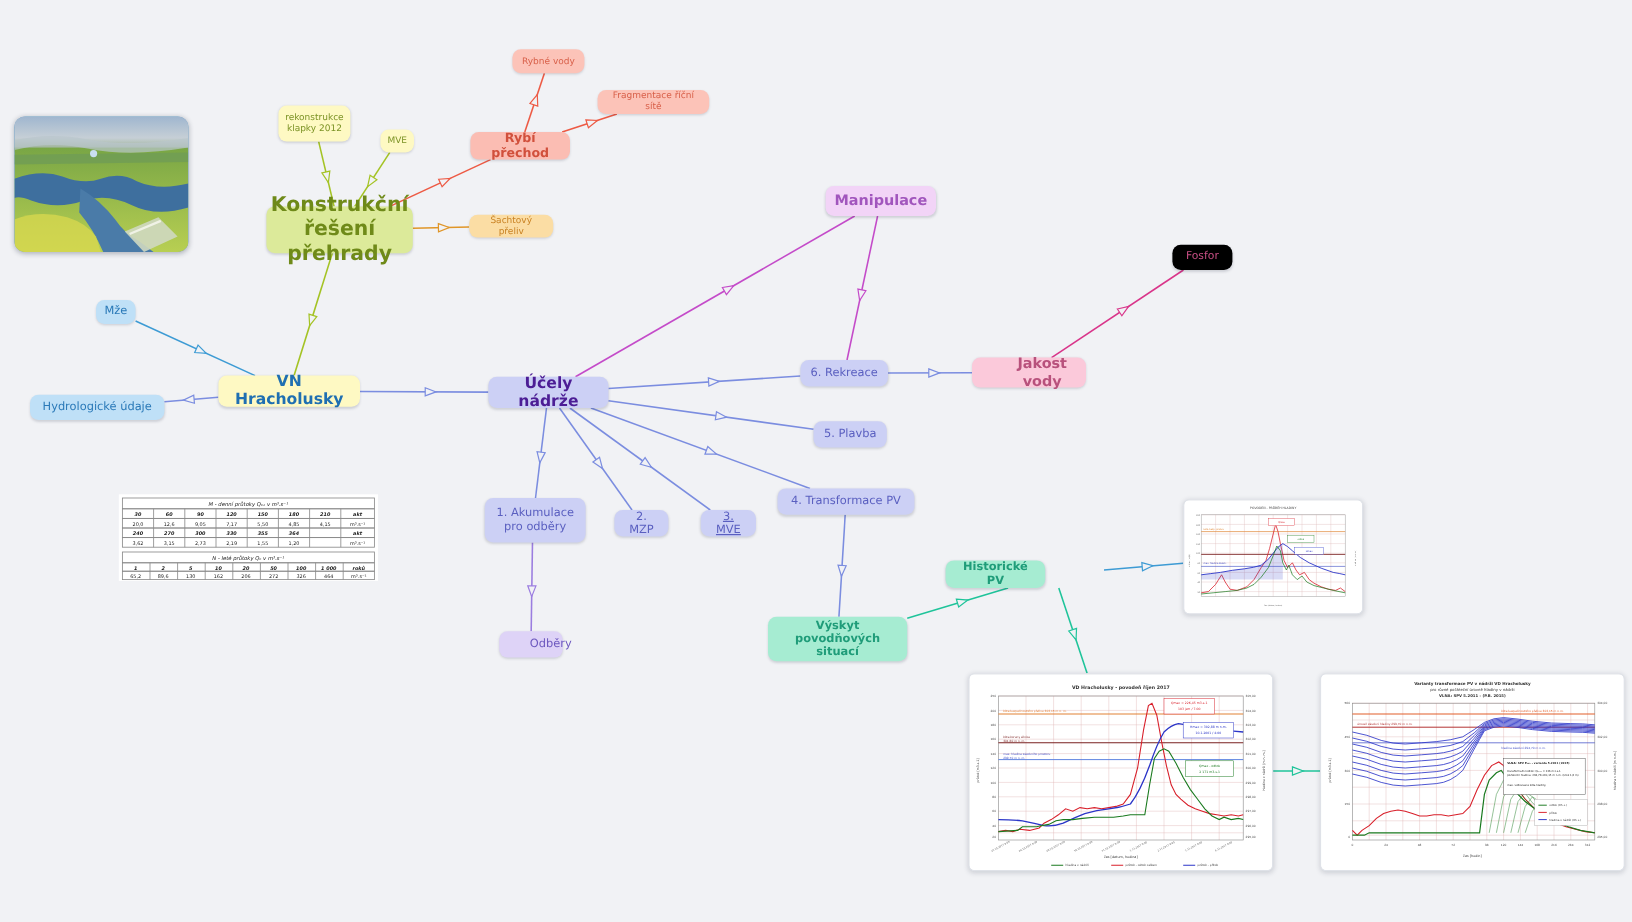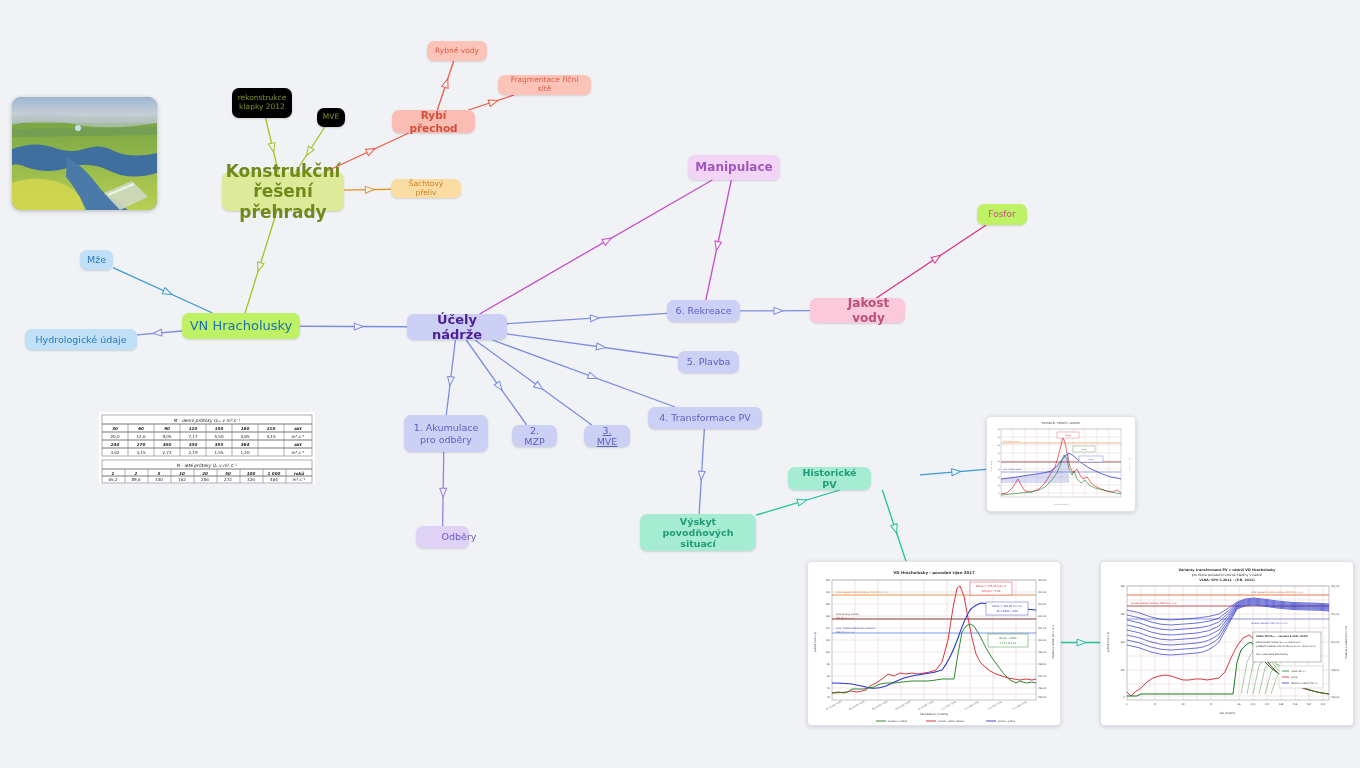--- a/index.html
+++ b/index.html
@@ -20,29 +20,29 @@
     text-align:center;
     border-radius:7px;
     line-height:1.18;
     white-space:pre-line;
     box-shadow:0 1px 2px rgba(40,50,70,.17);
     padding:3px 7px;
   }
 
   
   .n-blue      {background:#bfe0f7;color:#2a79b8;}
-  .n-blue-main {background:#bef264;color:#1f6fb2;font-weight:normal;}
+  .n-blue-main {background:#fef9c3;color:#1f6fb2;font-weight:bold;}
   .n-periwinkle{background:#ccd0f5;color:#5a5fc0;}
   .n-periwinkle-main{background:#ccd0f5;color:#4c1d95;font-weight:bold;}
   .n-violet    {background:#ded3f7;color:#6d58bf;padding-left:40px;}
   .n-magenta   {background:#f2d4f7;color:#a156bd;font-weight:bold;}
   .n-pink      {background:#fbc9da;color:#b8517c;font-weight:bold;padding-left:29px;}
-  .n-pink-lt   {background:#bef264;color:#c94f85;}
+  .n-pink-lt   {background:#000000;color:#c94f85;}
   .n-green     {background:#dcea9a;color:#6f8a19;font-weight:bold;}
-  .n-green-lt  {background:#000000;color:#7c9326;}
+  .n-green-lt  {background:#fef9c3;color:#7c9326;}
   .n-salmon    {background:#fbbdb3;color:#d1503c;font-weight:bold;}
   .n-salmon-lt {background:#fcc3b8;color:#d8604a;}
   .n-orange    {background:#fbdda4;color:#c98223;}
   .n-mint      {background:#a6ecd2;color:#1f9c79;font-weight:bold;}
 
   
   .photo{
     position:absolute;left:12px;top:97px;width:145px;height:113px;
     border-radius:9px;overflow:hidden;
     box-shadow:0 1px 4px rgba(30,40,60,.30);

